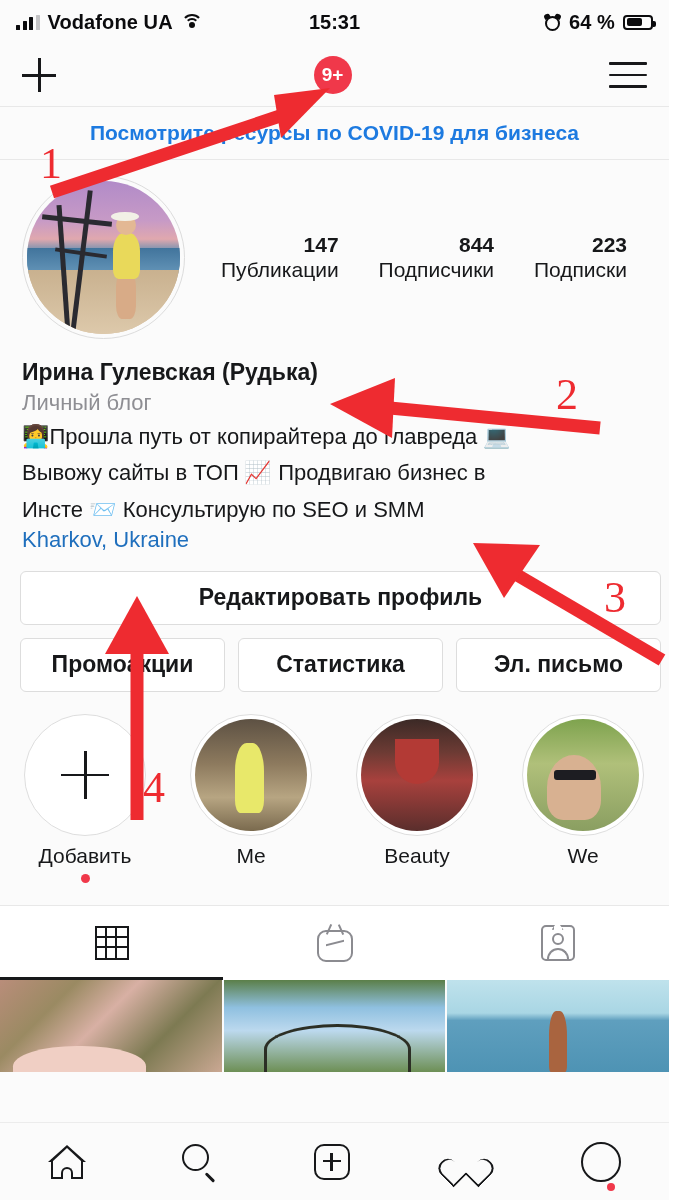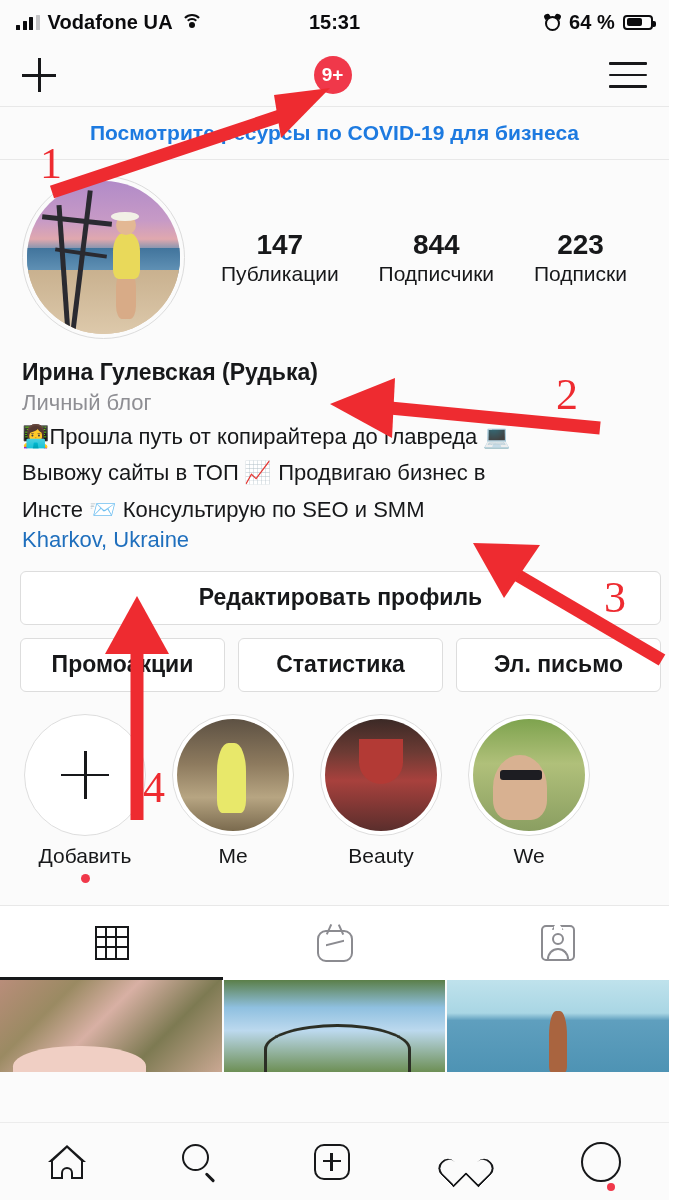--- a/index.html
+++ b/index.html
@@ -90,21 +90,21 @@
   .avatar-img .p2 { left:22%; top:16%; width:5px; height:84%; transform: rotate(-4deg); }
   .avatar-img .p3 { left:10%; top:24%; width:46%; height:5px; transform: rotate(6deg); }
   .avatar-img .p4 { left:18%; top:46%; width:34%; height:4px; transform: rotate(8deg); }
   .avatar-img .body { position:absolute; left:56%; top:34%; width:18%; height:30%; background:#e9d95a; border-radius:40% 40% 20% 20%; }
   .avatar-img .legs { position:absolute; left:58%; top:60%; width:13%; height:30%; background:#d8ab87; border-radius:30%; }
   .avatar-img .head { position:absolute; left:58%; top:22%; width:13%; height:13%; background:#e3b894; border-radius:50%; }
   .avatar-img .hat { position:absolute; left:55%; top:20%; width:18%; height:6%; background:#f2f0e6; border-radius:50%; }
 
   .stats { display: flex; flex: 1 1 auto; justify-content: space-around; padding-left: 16px; }
   .stat { text-align: center; }
-  .stat .num { font-size: 28px; font-weight: 700; color: #17181a; line-height: 1.15; }
+  .stat .num { font-size: 21px; font-weight: 700; color: #17181a; line-height: 1.15; text-align: right; }
   .stat .lbl { font-size: 21px; color: #17181a; margin-top: 1px; }
 
   
   .bio { padding: 20px 38px 0 22px; }
   .fullname { font-size: 23px; font-weight: 700; color: #17181a; }
   .category { font-size: 22px; color: #8e8e93; margin-top: 4px; }
   .bio-text { font-size: 22px; color: #17181a; line-height: 1.38; margin-top: 6px; }
   .link, .loc { font-size: 22px; color: #1f6fbd; line-height: 1.35; }
   .link { margin-top: 2px; }
 
@@ -112,21 +112,21 @@
   .btn-row { padding: 16px 8px 0 20px; }
   .btn {
     border: 1px solid #dddddd; border-radius: 6px; background: #fff;
     height: 54px; display: flex; align-items: center; justify-content: center;
     font-size: 23px; font-weight: 700; color: #17181a;
   }
   .btn-row.triple { display: flex; gap: 13px; padding-top: 13px; }
   .btn-row.triple .btn { flex: 1 1 0; }
 
   
-  .highlights { display: flex; gap: 26px; padding: 22px 22px 0 24px; overflow: hidden; }
+  .highlights { display: flex; gap: 44px; padding: 22px 22px 0 24px; overflow: hidden; }
   .hl { width: 122px; flex: 0 0 auto; text-align: center; }
   .hl .ring {
     width: 122px; height: 122px; border-radius: 50%;
     border: 1.5px solid #dedede; padding: 4px; background: #fff;
   }
   .hl .inner { width: 100%; height: 100%; border-radius: 50%; overflow: hidden; position: relative; }
   .hl .lbl { font-size: 21px; color: #17181a; margin-top: 8px; }
   .hl .dot { width: 9px; height: 9px; border-radius: 50%; background: #f0384a; margin: 6px auto 0; }
   .add-inner { display: flex; align-items: center; justify-content: center; }
   .add-plus { position: relative; width: 48px; height: 48px; }

